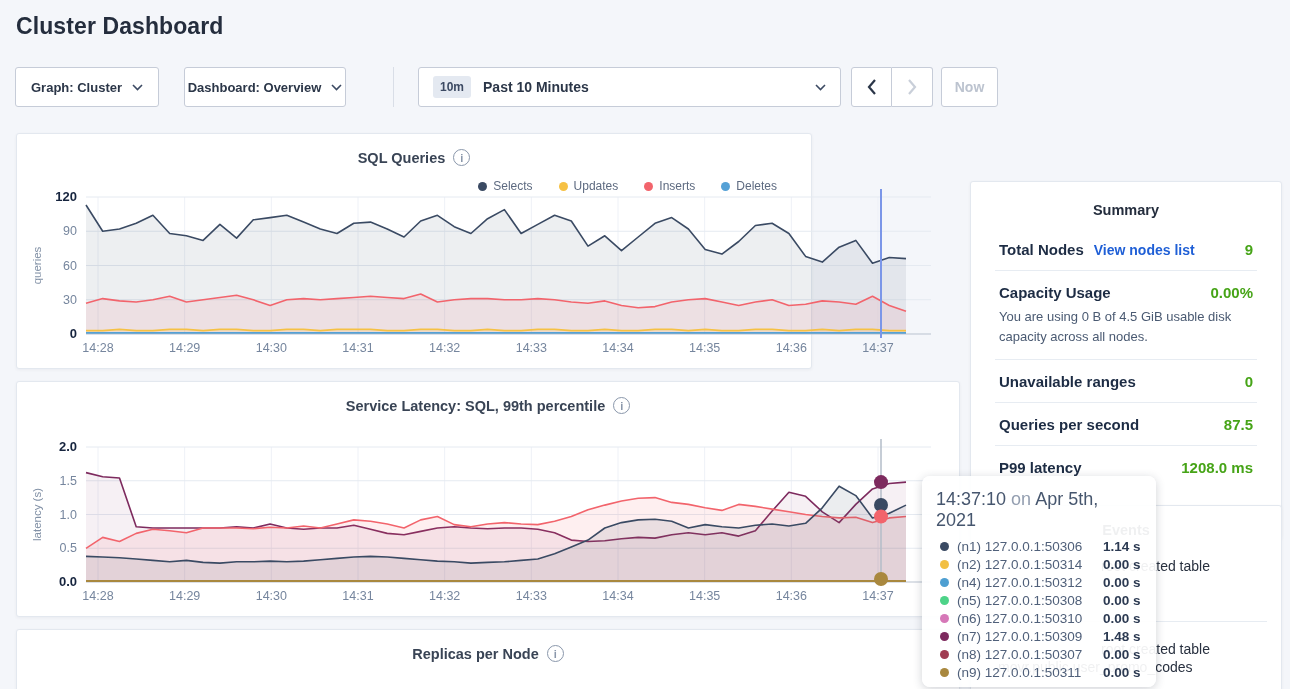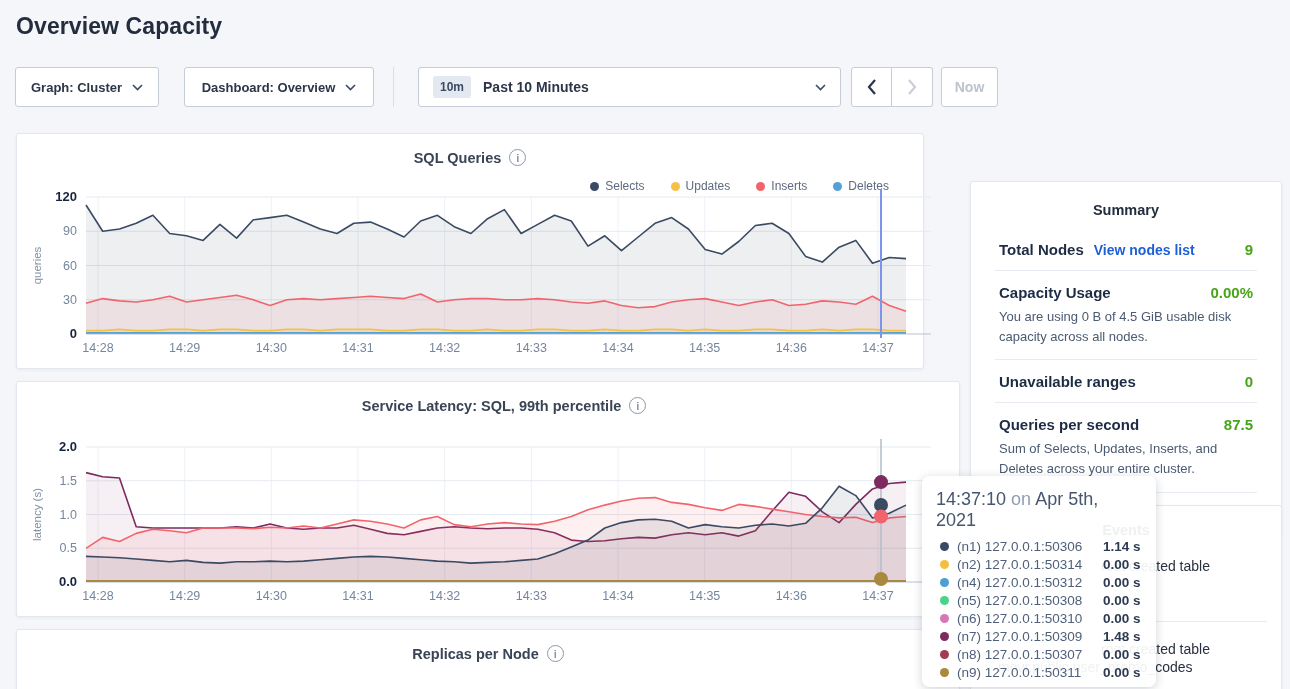--- a/index.html
+++ b/index.html
@@ -5,37 +5,37 @@
   * { margin:0; padding:0; box-sizing:border-box; }
   html,body { width:1290px; height:689px; overflow:hidden; }
   body { font-family:"Liberation Sans", sans-serif; background:#f4f6fa; color:#242d3d; }
   #app { position:relative; width:1290px; height:689px; overflow:hidden; }
 
   .page-title { position:absolute; left:16px; top:13px; font-size:23px; font-weight:600; color:#242d3d; letter-spacing:.1px; }
 
   
   .btn { display:flex; align-items:center; justify-content:center; gap:10px; background:#fff; border:1px solid #c6ccd8; border-radius:3px; height:40px; font-size:13px; font-weight:700; color:#2b3648; cursor:pointer; }
   .dd-graph { position:absolute; left:15px; top:67px; width:144px; }
-  .dd-dash  { position:absolute; left:184px; top:67px; width:190px;text-align:center; }
+  .dd-dash  { position:absolute; left:184px; top:67px; width:162px;text-align:center; }
   .tb-divider { position:absolute; left:393px; top:67px; width:1px; height:40px; background:#d9dee7; }
   .time-sel { position:absolute; left:418px; top:67px; width:423px; justify-content:flex-start; padding:0 14px; gap:12px; }
   .time-badge { background:#e4e9f1; color:#3c4a63; font-size:12px; font-weight:700; padding:4px 7px; border-radius:3px;text-align:center; }
   .time-label { font-size:14px; font-weight:700; }
   .time-sel .chev { margin-left:auto; }
   .arrow-group { position:absolute; left:851px; top:67px; display:flex; }
   .arrow-btn { width:41px; border-radius:0; }
   .arrow-btn:first-child { border-radius:3px 0 0 3px; }
   .arrow-btn:last-child { border-radius:0 3px 3px 0; border-left:none; }
   .now-btn { position:absolute; left:941px; top:67px; width:57px; color:#bcc3cf; font-size:14px; cursor:default; }
   .disabled svg { stroke:#c9cfd9; }
 
   
   .panel { position:absolute; background:#fff; border:1px solid #e3e8ef; border-radius:3px; box-shadow:0 1px 3px rgba(60,70,90,.06); }
-  .p-sql { left:16px; top:133px; width:908px; height:236px; }
-  .p-lat { left:16px; top:381px; width:944px; height:236px;padding-left:16px; }
+  .p-sql { left:16px; top:133px; width:796px; height:236px; }
+  .p-lat { left:16px; top:381px; width:944px; height:236px; }
   .p-rep { left:16px; top:629px; width:944px; height:120px; }
   .p-sum { left:970px; top:133px; width:312px; height:358px;margin-top:48px; }
   .p-evt { left:970px; top:505px; width:312px; height:200px; }
 
   .chart-title { position:absolute; top:15px; width:100%; text-align:center; font-size:14.5px; font-weight:700; color:#394455; }
   .chart-title .inner { display:inline-flex; align-items:center; gap:8px; }
   .info-icon { display:inline-flex; align-items:center; justify-content:center; width:17px; height:17px; border:1.5px solid #8a97ab; border-radius:50%; color:#8a97ab; font-size:11px; font-weight:700; font-style:normal; }
   .legend { position:absolute; top:45px; right:34px; display:flex; gap:26px; }
   .legend-item { display:flex; align-items:center; gap:6px; font-size:12px; color:#5d6a80; }
   .legend-dot { width:9px; height:9px; border-radius:50%; display:inline-block; }
@@ -67,21 +67,21 @@
   .t-name { width:146px; }
   .t-val { font-weight:700; color:#2c3a52; }
 
   .chev svg, .arr svg { display:block; }
 </style>
 </head>
 <body>
 
 <div id="app">
 
-  <div class="page-title">Overview Capacity</div>
+  <div class="page-title">Cluster Dashboard</div>
 
   <div class="btn dd-graph">
     <span>Graph: Cluster</span>
     <span class="chev">
         <svg width="11" height="7" viewBox="0 0 11 7" fill="none" stroke="#3c4a63" stroke-width="1.6">
           <path d="M1 1l4.5 4.5L10 1"></path>
         </svg>
       </span>
   </div>
   <div class="btn dd-dash">
@@ -270,21 +270,20 @@
         <span class="sum-label">Unavailable ranges</span>
         <span class="sum-value">0</span>
       </div>
     </div>
     <div class="sum-div"></div>
     <div class="sum-row">
       <div class="sum-head">
         <span class="sum-label">Queries per second</span>
         <span class="sum-value">87.5</span>
       </div>
-      <div class="sum-desc">Sum of Selects, Updates, Inserts, and Deletes across your entire cluster.</div>
     </div>
     <div class="sum-div"></div>
     <div class="sum-row">
       <div class="sum-head">
         <span class="sum-label">P99 latency</span>
         <span class="sum-value">1208.0 ms</span>
       </div>
     </div>
   </div>
 

